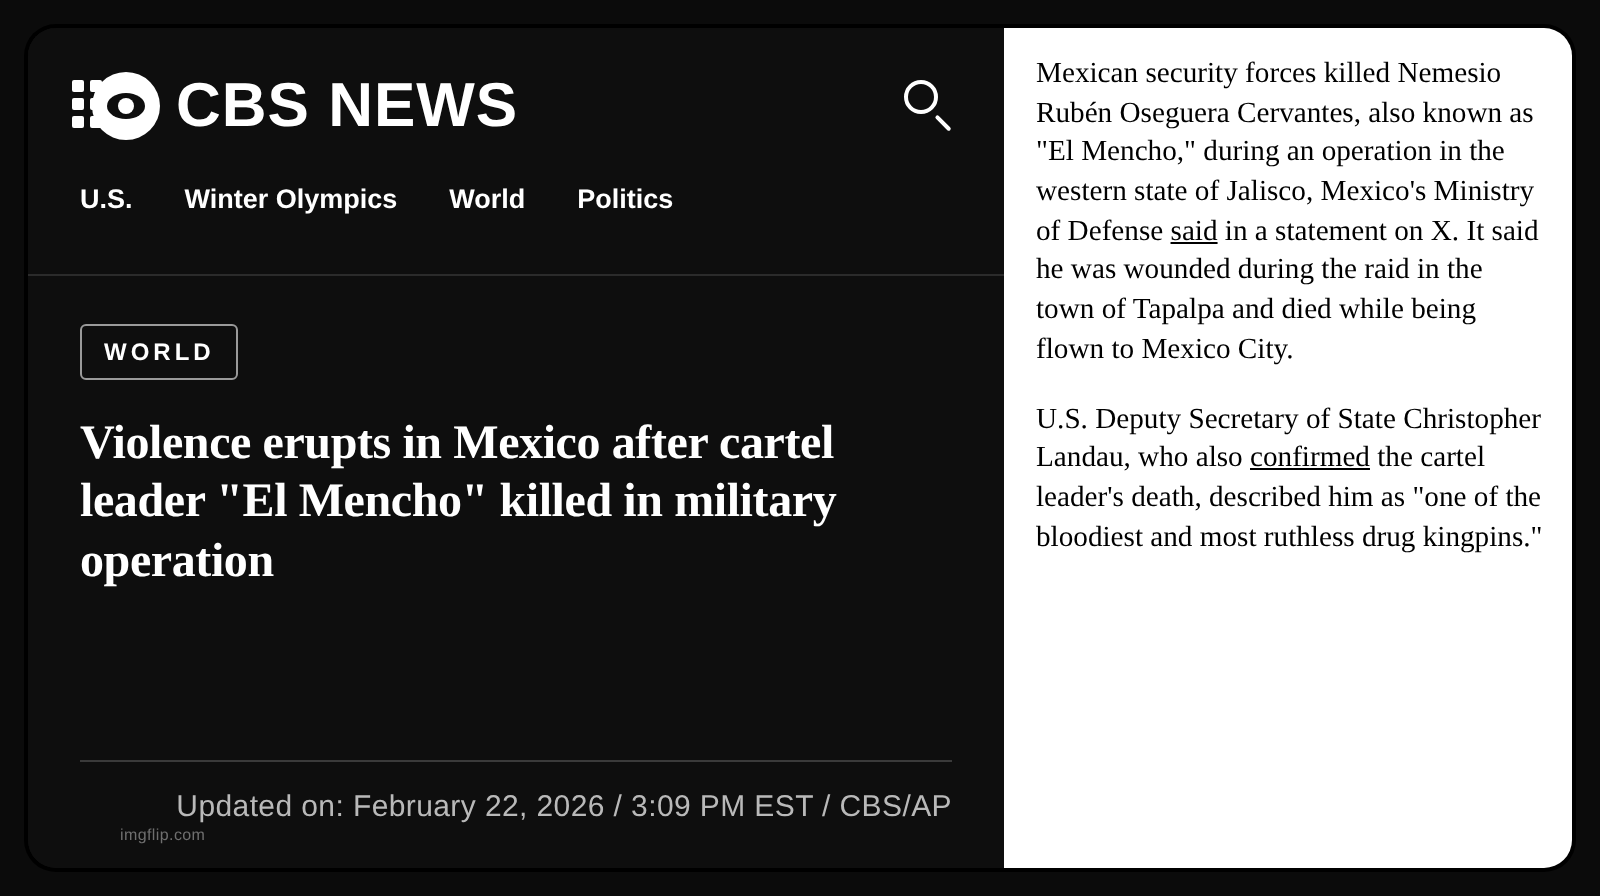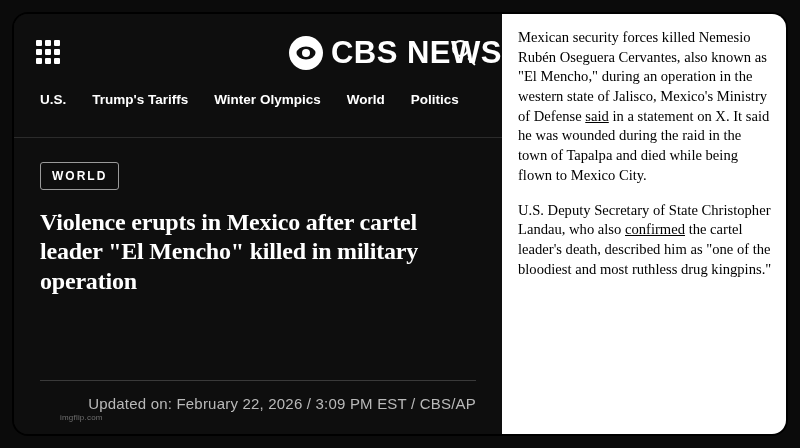--- a/index.html
+++ b/index.html
@@ -68,23 +68,24 @@
     border-radius: 1px;
   }
   .brand {
     position: absolute;
     left: 0;
     right: 0;
     top: 50%;
     transform: translateY(-50%);
     display: flex;
     align-items: center;
-    justify-content: flex-end;
+    justify-content: flex-start;
     gap: 8px;
     pointer-events: none;
+    padding-left: 32px;
   }
   .cbs-eye {
     width: 34px;
     height: 34px;
     border-radius: 50%;
     background: #ffffff;
     position: relative;
     flex: 0 0 auto;
   }
   .cbs-eye::before {
@@ -257,21 +258,20 @@
           <div class="brand-text">CBS NEWS</div>
         </div>
         <div class="search-btn">
           <div class="ring"></div>
           <div class="handle"></div>
         </div>
       </div>
 
       <div class="navbar">
         <span>U.S.</span>
-        <span>Trump's Tariffs</span>
         <span>Winter Olympics</span>
         <span>World</span>
         <span>Politics</span>
       </div>
 
       <div class="article">
         <div class="kicker">WORLD</div>
         <h1 class="headline">Violence erupts in Mexico after cartel leader "El Mencho" killed in military operation</h1>
         <div class="meta-wrap">
           <div class="meta-rule"></div>

